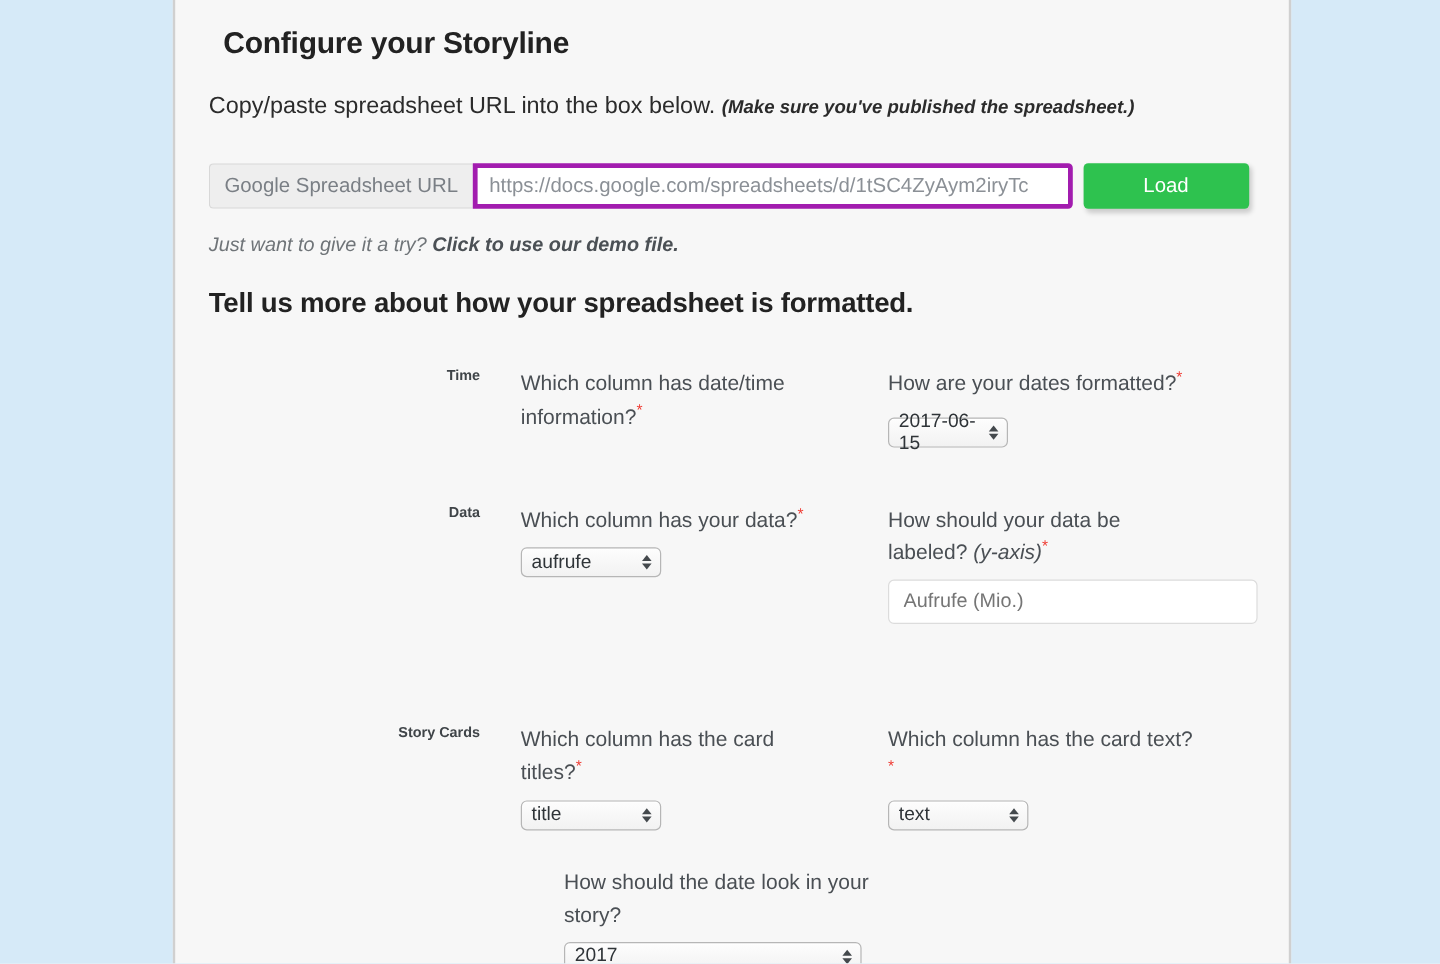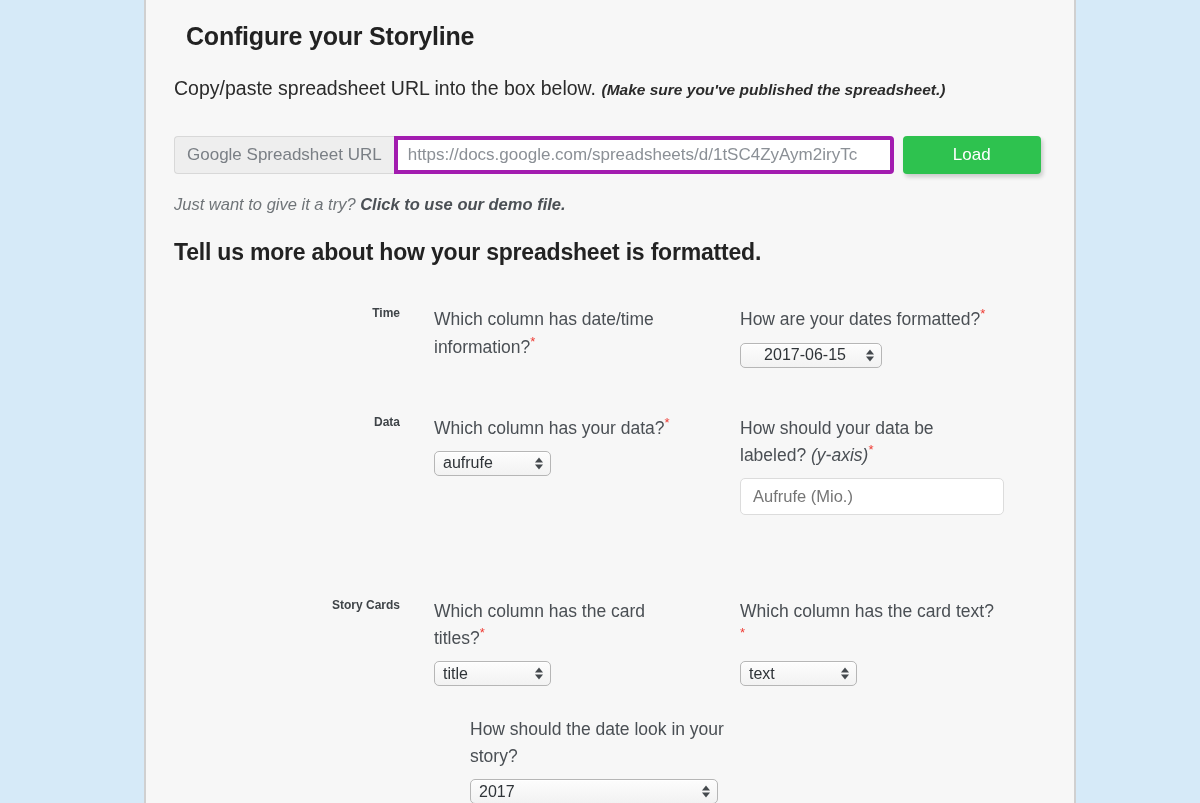--- a/index.html
+++ b/index.html
@@ -182,21 +182,21 @@
     background: linear-gradient(#fdfdfd, #f2f2f2);
     border: 1px solid #b6b6b6;
     border-radius: 5px;
     padding: 0 24px 0 8px;
     font-size: 16px;
     color: #2f3438;
     cursor: pointer;
     box-shadow: 0 1px 0 rgba(255,255,255,0.85) inset;
   }
   .sel.w-fixed { width: 117px; }
-  .sel.w-date  { width: 142px; padding-right: 20px; justify-content: center; }
+  .sel.w-date  { width: 100px; padding-right: 20px; justify-content: center; }
   .sel.w-wide  { width: 248px; }
   .sel .caret {
     position: absolute;
     right: 7px;
     top: 50%;
     transform: translateY(-50%);
     width: 9px;
     height: 15px;
     display: flex;
     flex-direction: column;
@@ -208,21 +208,21 @@
     display: block;
     width: 0; height: 0;
     border-left: 4.5px solid transparent;
     border-right: 4.5px solid transparent;
   }
   .sel .caret i.up   { border-bottom: 5px solid #44494d; }
   .sel .caret i.down { border-top: 5px solid #44494d; }
 
   
   .tinput {
-    width: 264px;
+    width: 308px;
     height: 37px;
     padding: 16px 12px;
     font-size: 16.5px;
     font-family: "Liberation Sans", sans-serif;
     color: #8b9096;
     background: #ffffff;
     border: 1px solid #dcdcdc;
     border-radius: 5px;
     outline: none;
   }

